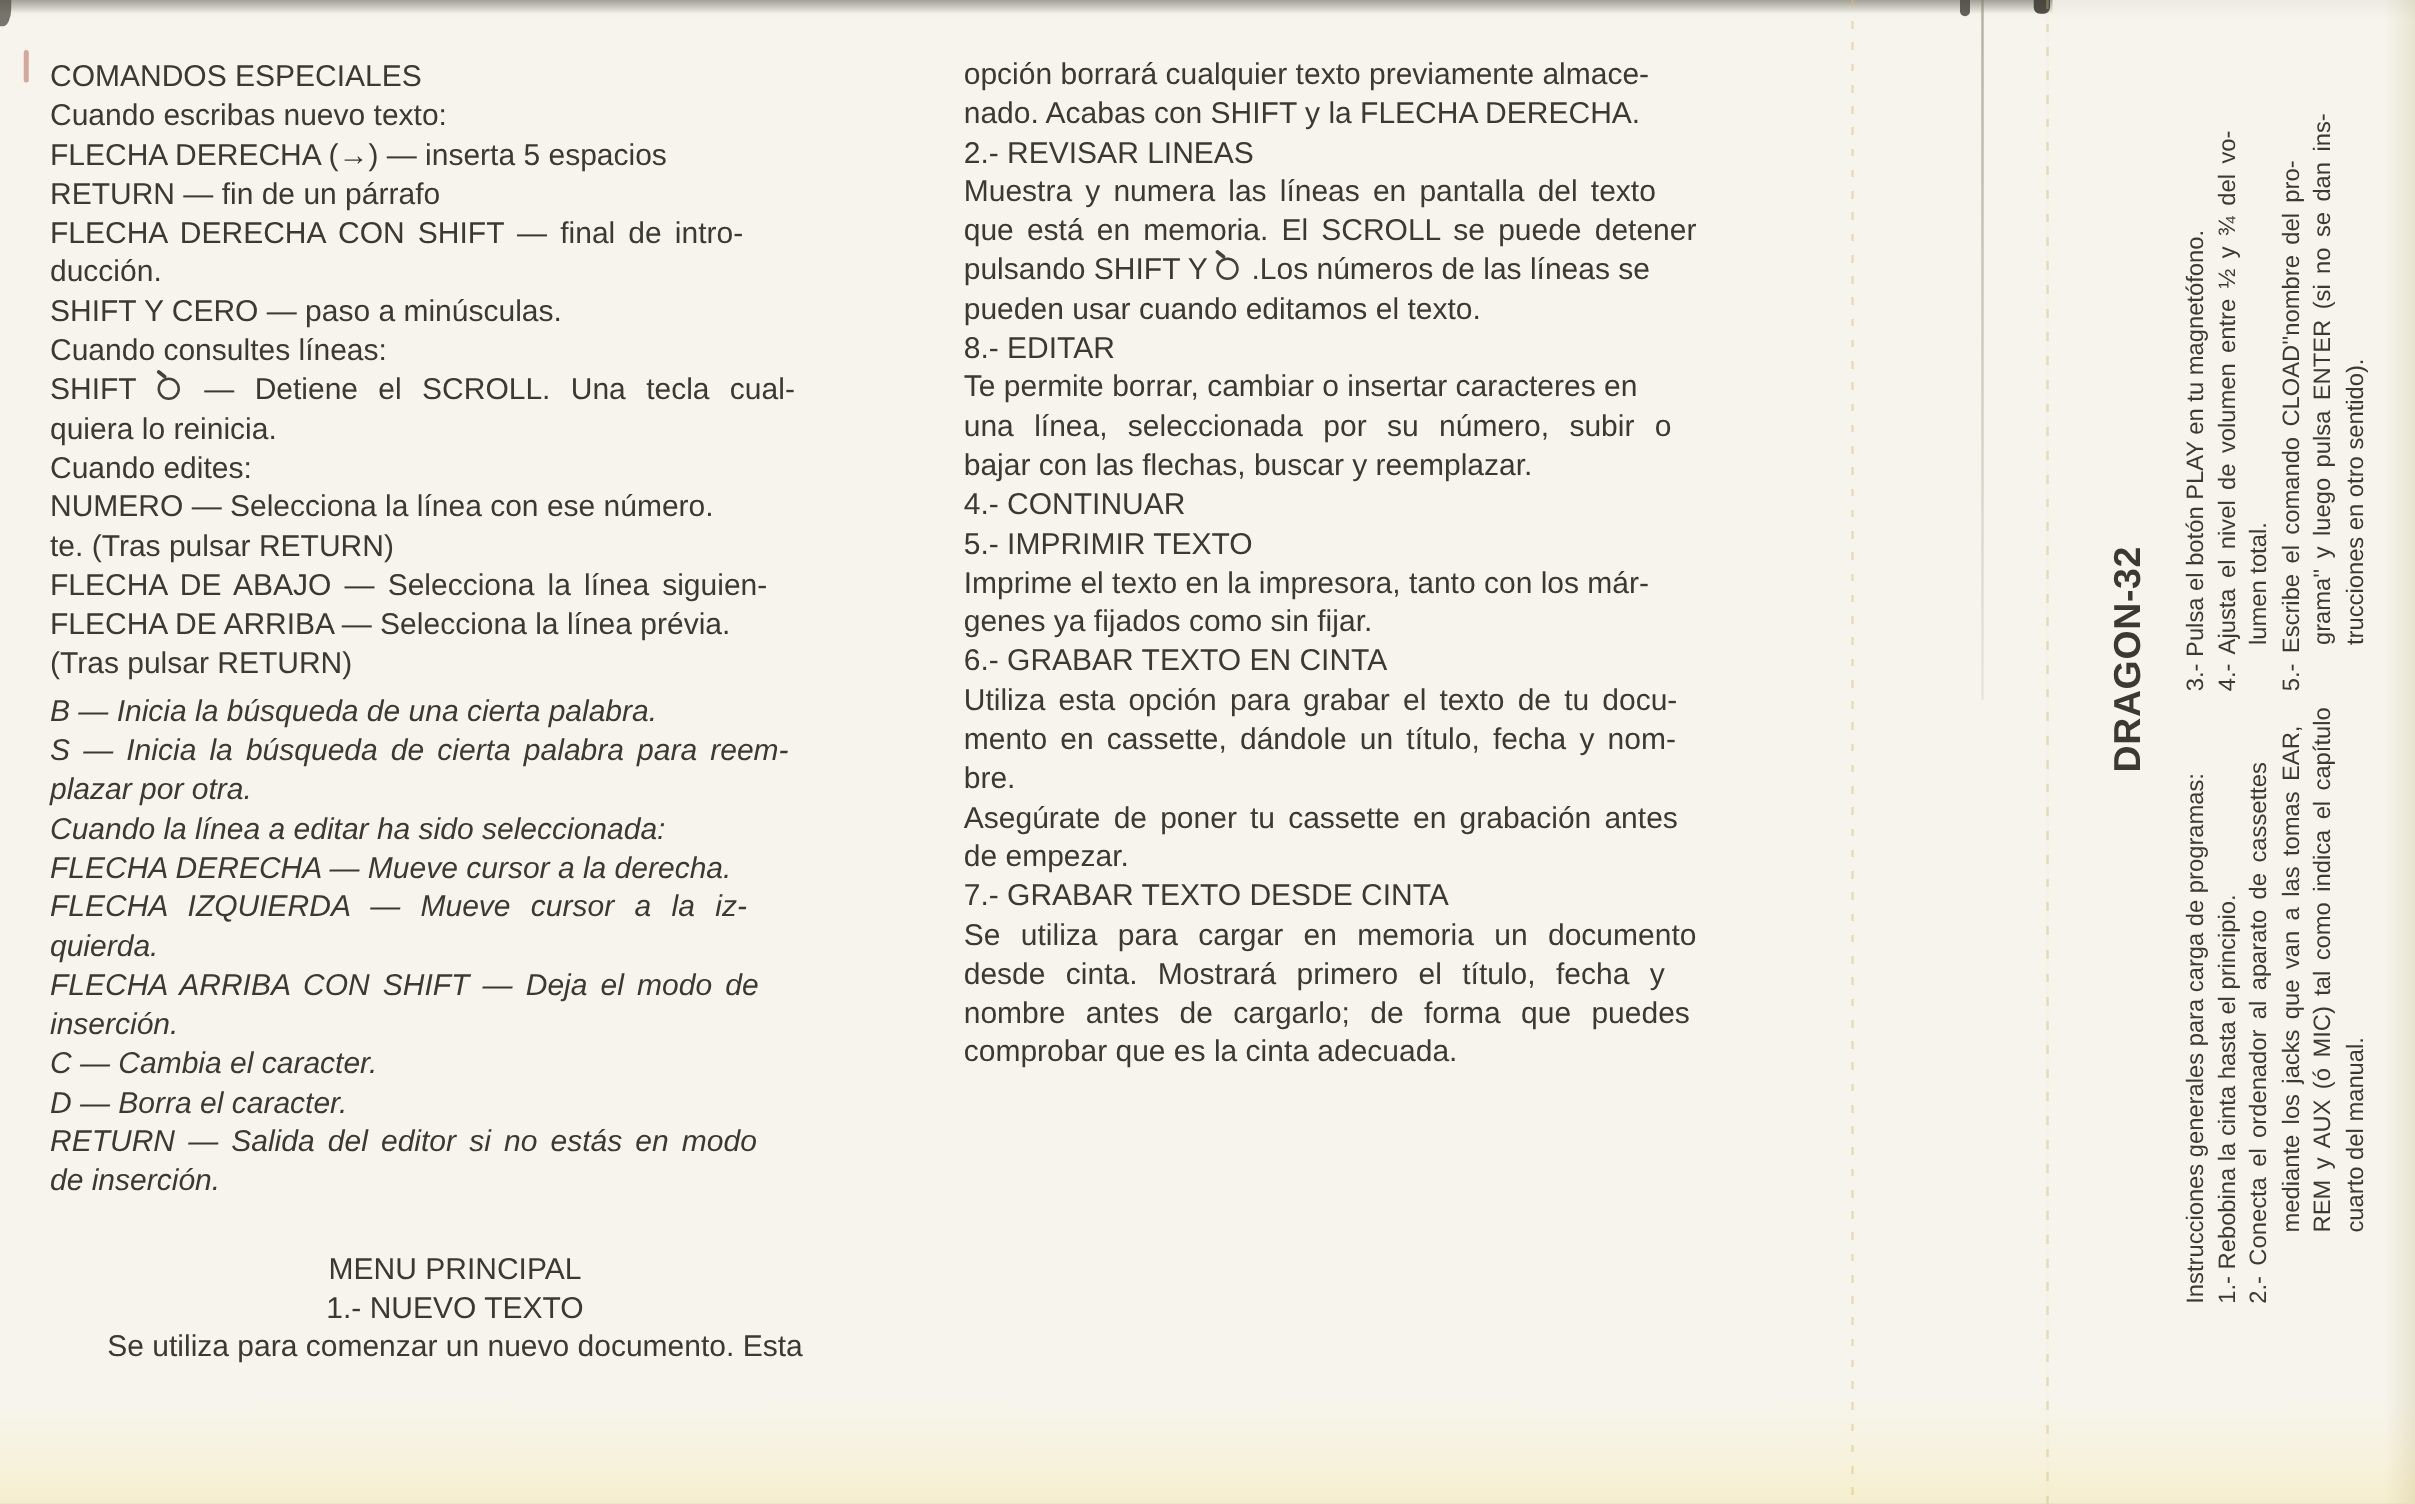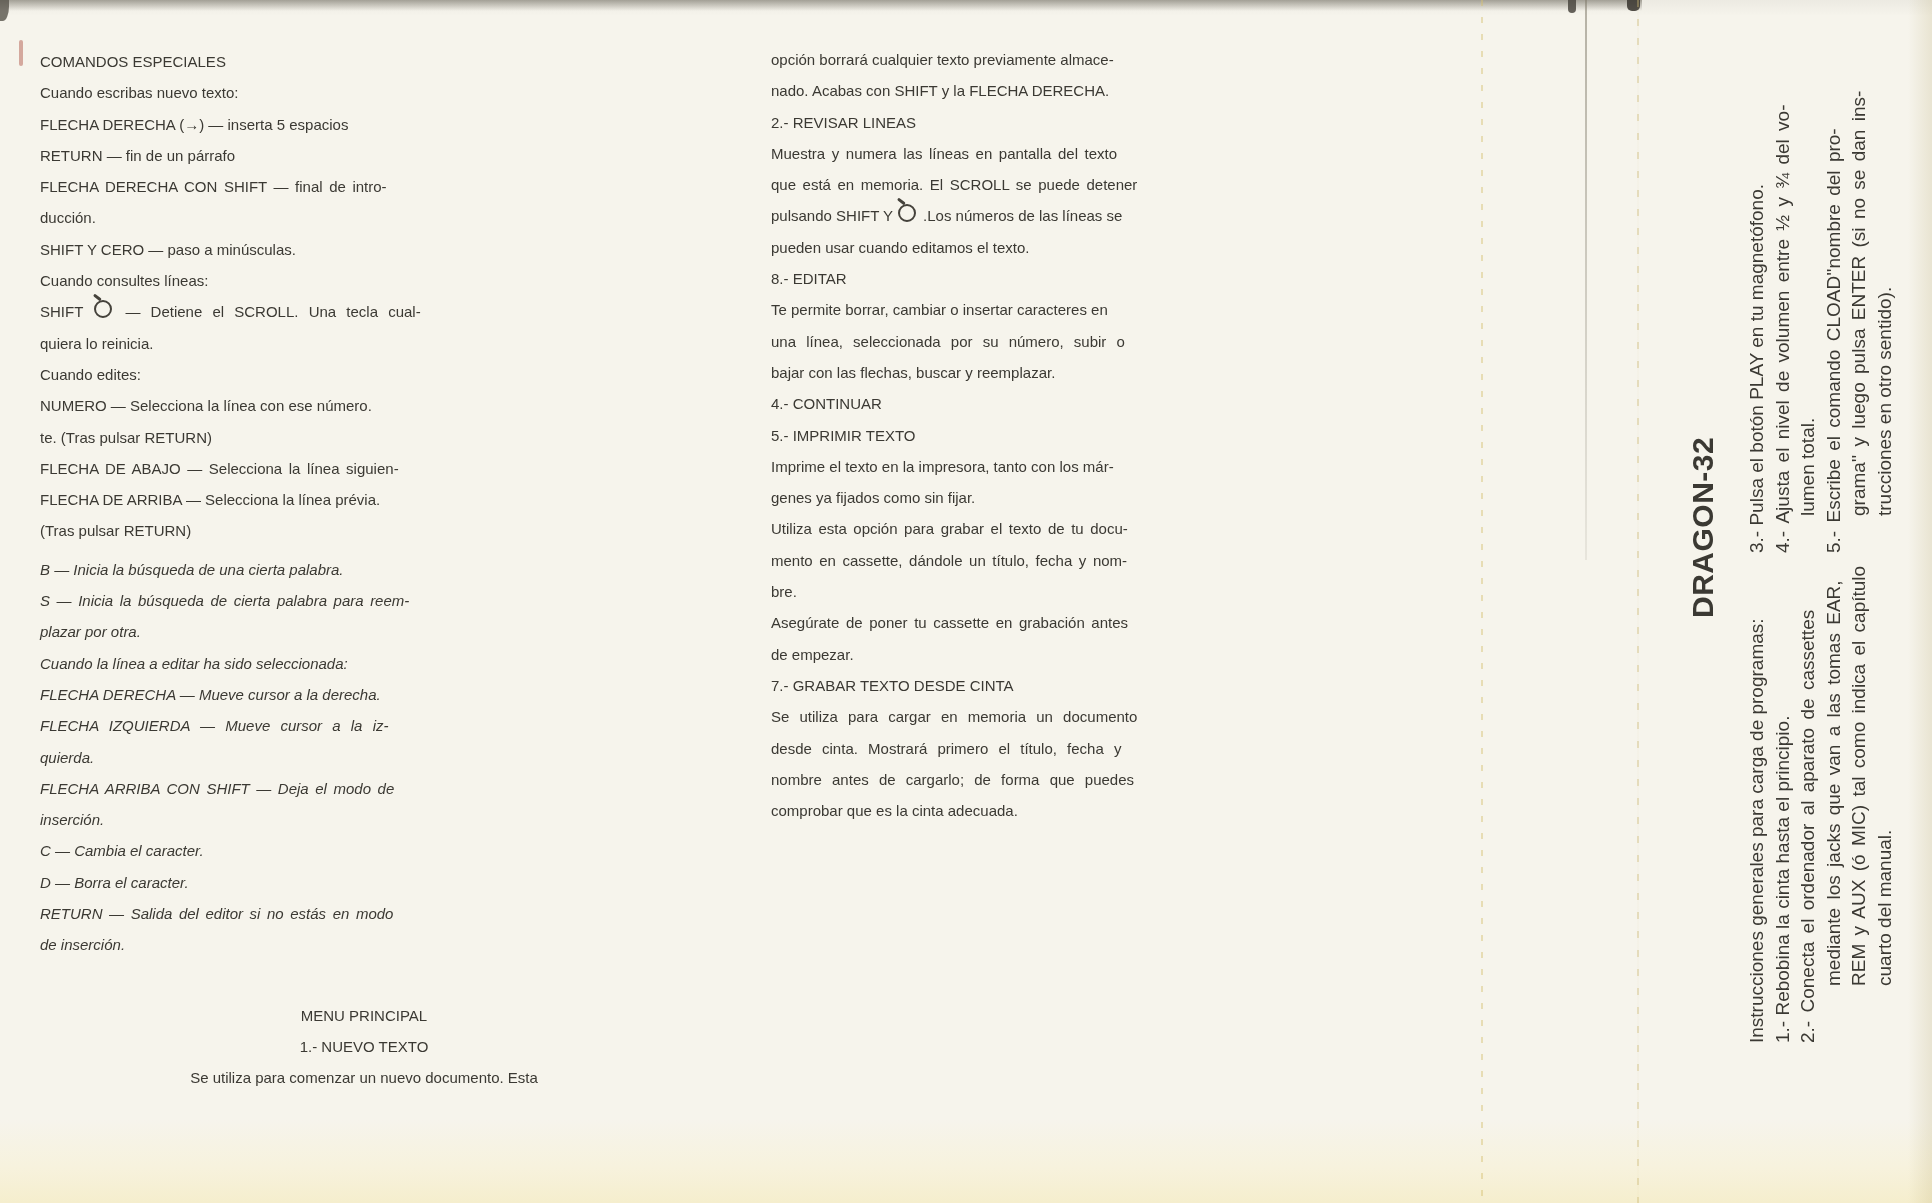--- a/index.html
+++ b/index.html
@@ -2,21 +2,21 @@
 <html><head>
 <meta charset="utf-8">
 <style>
   html,body{margin:0;padding:0;background:#d9d6cc;}
   .page{
     position:relative;width:1932px;height:1203px;overflow:hidden;
     background:linear-gradient(180deg,#eceae2 0px,#f6f4ec 16px,#f6f4ec 1120px,#f7f2dd 1168px,#f5eecd 1203px);
     font-family:"Liberation Sans",sans-serif;color:#3b3933;
     -webkit-font-smoothing:antialiased;
   }
-  .col{position:absolute;font-size:15px;line-height:31.3px;}
+  .col{position:absolute;font-size:24px;line-height:31.3px;}
   .ln{white-space:pre;}
   .j{word-spacing:0.16em;}
   .j2{word-spacing:0.40em;}
   .grp-b{margin-top:7px;font-style:italic;}
   .grp-menu{margin-top:39px;text-align:center;}
   .left-col{left:40px;top:46px;width:648px;}
   .mid-col{left:771px;top:44px;width:672px;}
 
   
   .atkey{display:inline-block;width:14px;height:14px;border:2.4px solid #45423b;border-radius:50%;
@@ -107,20 +107,21 @@
     <div class="ln"><span>pulsando SHIFT Y </span><span class="atkey"></span><span> .Los números de las líneas se</span></div>
     <div class="ln">pueden usar cuando editamos el texto.</div>
     <div class="ln">8.- EDITAR</div>
     <div class="ln">Te permite borrar, cambiar o insertar caracteres en</div>
     <div class="ln j2">una línea, seleccionada por su número, subir o</div>
     <div class="ln">bajar con las flechas, buscar y reemplazar.</div>
     <div class="ln">4.- CONTINUAR</div>
     <div class="ln">5.- IMPRIMIR TEXTO</div>
     <div class="ln">Imprime el texto en la impresora, tanto con los már-</div>
     <div class="ln">genes ya fijados como sin fijar.</div>
+    <div class="ln">6.- GRABAR TEXTO EN CINTA</div>
     <div class="ln j">Utiliza esta opción para grabar el texto de tu docu-</div>
     <div class="ln j">mento en cassette, dándole un título, fecha y nom-</div>
     <div class="ln">bre.</div>
     <div class="ln j">Asegúrate de poner tu cassette en grabación antes</div>
     <div class="ln">de empezar.</div>
     <div class="ln">7.- GRABAR TEXTO DESDE CINTA</div>
     <div class="ln j2">Se utiliza para cargar en memoria un documento</div>
     <div class="ln j2">desde cinta. Mostrará primero el título, fecha y</div>
     <div class="ln j2">nombre antes de cargarlo; de forma que puedes</div>
     <div class="ln">comprobar que es la cinta adecuada.</div>

